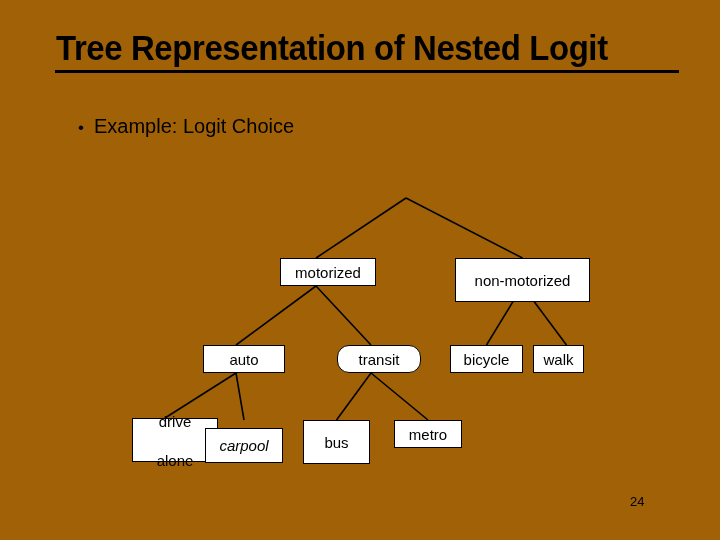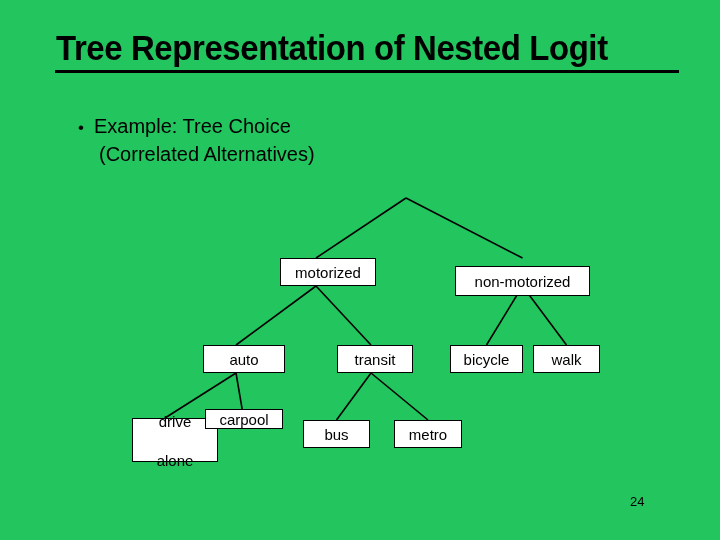--- a/index.html
+++ b/index.html
@@ -7,21 +7,21 @@
     padding: 0;
     background: #ffffff;
   }
   body {
     font-family: "Liberation Sans", sans-serif;
   }
   #slide {
     position: relative;
     width: 720px;
     height: 540px;
-    background: #22c55e;
+    background: #a16207;
     overflow: hidden;
   }
 
   
   #slide-title {
     position: absolute;
     left: 56px;
     top: 26px;
     width: 624px;
     font-size: 35px;
@@ -120,66 +120,63 @@
 </head>
 <body>
 
 <div id="slide">
 
   <div id="slide-title">Tree Representation of Nested Logit</div>
   <div id="title-rule"></div>
 
   <div id="bullet-block">
     <span class="bullet-line">
-      <span class="bullet-mark">•</span><span>Example: Tree Choice</span>
-    </span>
-    <span class="bullet-line">
-      <span class="bullet-indent"></span><span>(Correlated Alternatives)</span>
+      <span class="bullet-mark">•</span><span>Example: Logit Choice</span>
     </span>
   </div>
 
   <div id="tree">
     <svg id="tree-edges" viewBox="0 0 720 540">
         <line x1="406" y1="198" x2="316" y2="258" stroke="#000000" stroke-width="1.6"></line>
         <line x1="406" y1="198" x2="522.5" y2="258" stroke="#000000" stroke-width="1.6"></line>
         <line x1="316" y1="286" x2="236" y2="345" stroke="#000000" stroke-width="1.6"></line>
         <line x1="316" y1="286" x2="371" y2="345" stroke="#000000" stroke-width="1.6"></line>
         <line x1="522.5" y1="286" x2="486.5" y2="345" stroke="#000000" stroke-width="1.6"></line>
         <line x1="522.5" y1="286" x2="566.5" y2="345" stroke="#000000" stroke-width="1.6"></line>
         <line x1="236" y1="373" x2="165" y2="418" stroke="#000000" stroke-width="1.6"></line>
         <line x1="236" y1="373" x2="244" y2="420" stroke="#000000" stroke-width="1.6"></line>
         <line x1="371" y1="373" x2="336.5" y2="420" stroke="#000000" stroke-width="1.6"></line>
         <line x1="371" y1="373" x2="428" y2="420" stroke="#000000" stroke-width="1.6"></line>
       </svg>
   <div class="node" style="left: 280px; top: 258px; width: 96px; height: 28px;">
         <span class="node-label">motorized</span>
       </div>
-      <div class="node" style="left: 455px; top: 258px; width: 135px; height: 30px; margin-top: 8px;">
+      <div class="node" style="left: 455px; top: 258px; width: 135px; height: 44px;">
         <span class="node-label">non-motorized</span>
       </div>
       <div class="node" style="left: 203px; top: 345px; width: 82px; height: 28px;">
         <span class="node-label">auto</span>
       </div>
-      <div class="node" style="left: 337px; top: 345px; width: 76px; height: 28px;">
+      <div class="node" style="left: 337px; top: 345px; width: 84px; height: 28px; border-radius: 12px;">
         <span class="node-label">transit</span>
       </div>
       <div class="node" style="left: 450px; top: 345px; width: 73px; height: 28px;">
         <span class="node-label">bicycle</span>
       </div>
-      <div class="node" style="left: 533px; top: 345px; width: 67px; height: 28px;">
+      <div class="node" style="left: 533px; top: 345px; width: 51px; height: 28px;">
         <span class="node-label">walk</span>
       </div>
       <div class="node two-line" style="left: 132px; top: 418px; width: 86px; height: 44px; gap: 20px;">
         <span class="node-label">drive</span>
         <span class="node-label">alone</span>
       </div>
-      <div class="node" style="left: 205px; top: 409px; width: 78px; height: 20px;">
+      <div class="node" style="left: 205px; top: 428px; width: 78px; height: 35px; font-style: italic;">
         <span class="node-label">carpool</span>
       </div>
-      <div class="node" style="left: 303px; top: 420px; width: 67px; height: 28px;">
+      <div class="node" style="left: 303px; top: 420px; width: 67px; height: 44px;">
         <span class="node-label">bus</span>
       </div>
       <div class="node" style="left: 394px; top: 420px; width: 68px; height: 28px;">
         <span class="node-label">metro</span>
       </div>
     </div>
 
   <div id="page-number">24</div>
 
 </div>

